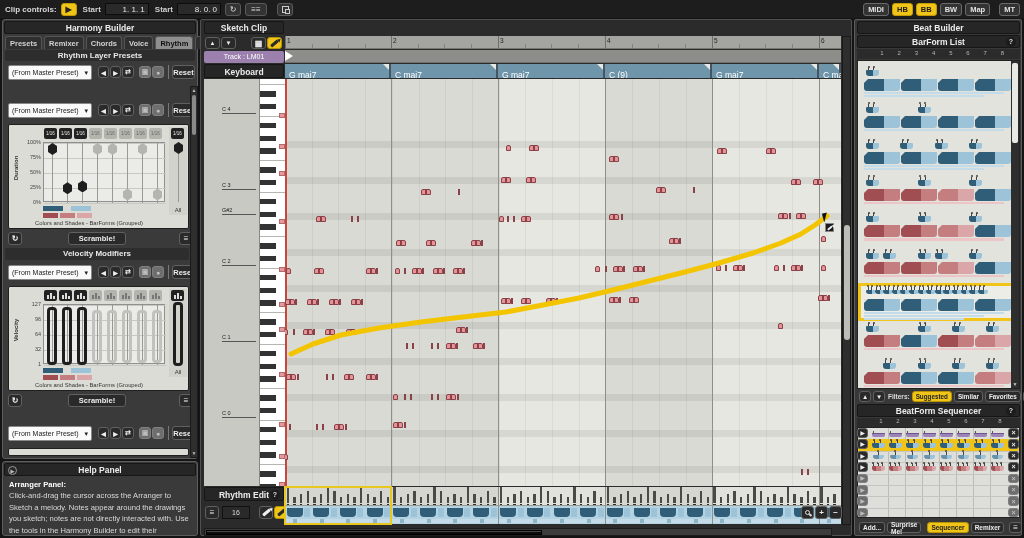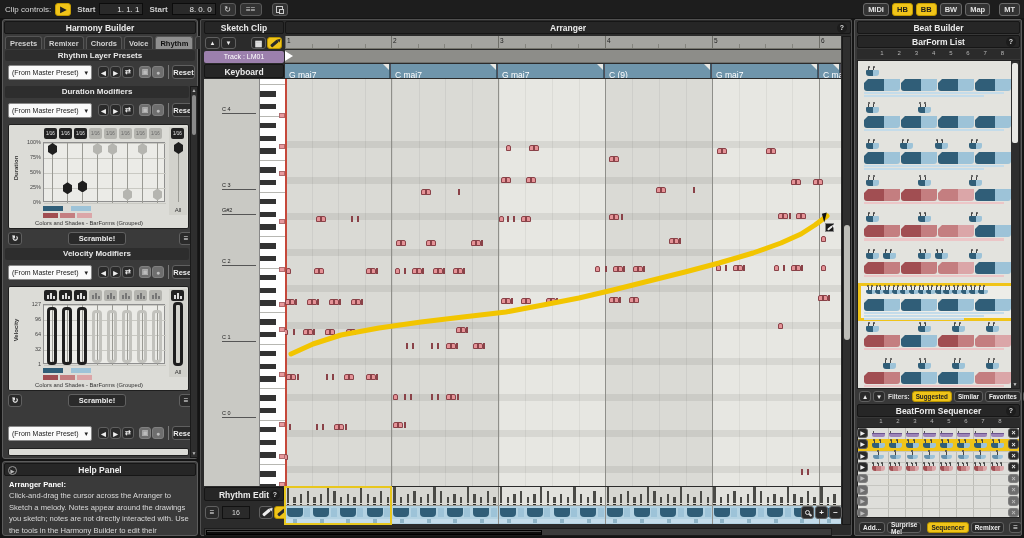--- a/index.html
+++ b/index.html
@@ -4,21 +4,21 @@
 <style>
   * { margin:0; padding:0; box-sizing:border-box; }
   html,body { width:1024px; height:538px; overflow:hidden; background:#141414;
     font-family:"Liberation Sans", sans-serif; -webkit-font-smoothing:antialiased; }
   .a { position:absolute; }
   #app { position:relative; width:1024px; height:538px; background:#141414; }
 
   
   #topbar { left:0; top:0; width:1024px; height:18px; background:#1d1d1d; color:#d8d8d8;
     font-size:8px; display:flex; align-items:center; }
-  .tb-label { margin-left:5px; font-weight:normal; }
+  .tb-label { margin-left:5px; font-weight:bold; }
   .tb-sub { margin-left:6px; color:#cfcfcf; font-weight:bold; }
   .valbox { margin-left:4px; width:44px; height:12px; background:#2a2a2a; border:1px solid #0c0c0c;
     color:#e6e6e6; font-size:8px; text-align:right; padding:1px 3px 0 0; }
   .tbtn { margin-left:4px; height:13px; min-width:16px; background:#333; border:1px solid #5a5a5a;
     border-radius:3px; color:#ddd; font-size:8px; display:flex; align-items:center; justify-content:center; padding:0 2px;}
   .tbtn.yel { background:#f0c419; color:#222; border-color:#c59c00; font-weight:bold; }
   #modebtns { margin-left:auto; margin-right:4px; display:flex; align-items:center; }
   .mbtn { margin-left:3px; height:13px; background:#333; border:1px solid #6a6a6a; border-radius:3px;
     color:#e2e2e2; font-size:7.5px; font-weight:bold; display:flex; align-items:center; padding:0 4px; }
   .mbtn.on { background:#f0c419; color:#1c1c1c; border-color:#c59c00; }
@@ -103,21 +103,20 @@
           <span>▾</span>
         </div>
         <div class="btn" style="position: absolute; left: 92px; top: 3px; width: 11px; height: 12px; font-size: 6px;">◀</div>
         <div class="btn" style="position: absolute; left: 104px; top: 3px; width: 11px; height: 12px; font-size: 6px;">▶</div>
         <div class="btn" style="position: absolute; left: 116px; top: 3px; width: 12px; height: 12px; font-size: 7px;">⇄</div>
         <div class="btn gray" style="position: absolute; left: 133px; top: 3px; width: 12px; height: 12px; font-size: 7px;">▣</div>
         <div class="btn gray" style="position: absolute; left: 146px; top: 3px; width: 12px; height: 12px; font-size: 7px;">●</div>
         <div style="position: absolute; left: 162px; top: 2px; width: 1px; height: 14px; background: rgb(119, 119, 119);"></div>
         <div class="btn" style="position: absolute; left: 166px; top: 2px; width: 23px; height: 14px;">Reset</div>
       </div>
-    <div class="a hdr2" style="left:2px;top:66px;width:184px;height:12px">Duration Modifiers</div>
     <div class="a" id="pr2" style="left:3px;top:81px;width:189px;height:20px">
         <div class="dropdown" style="position: absolute; left: 2px; top: 2px; width: 84px; height: 15px;">
           <span>(From Master Preset)</span>
           <span>▾</span>
         </div>
         <div class="btn" style="position: absolute; left: 92px; top: 3px; width: 11px; height: 12px; font-size: 6px;">◀</div>
         <div class="btn" style="position: absolute; left: 104px; top: 3px; width: 11px; height: 12px; font-size: 6px;">▶</div>
         <div class="btn" style="position: absolute; left: 116px; top: 3px; width: 12px; height: 12px; font-size: 7px;">⇄</div>
         <div class="btn gray" style="position: absolute; left: 133px; top: 3px; width: 12px; height: 12px; font-size: 7px;">▣</div>
         <div class="btn gray" style="position: absolute; left: 146px; top: 3px; width: 12px; height: 12px; font-size: 7px;">●</div>
@@ -310,21 +309,20 @@
       <span>Help Panel</span>
     </div>
     <div class="a helpbody" style="left:6px;top:17px;width:184px">
       <b>Arranger Panel:</b><br>
       <span>Click-and-drag the cursor across the Arranger to Sketch a melody. Notes appear around the drawings you sketch; notes are not directly interacted with. Use the tools in the Harmony Builder to edit their placement.</span>
     </div>
   </div>
 
   <div id="center" class="a">
       <div class="hdr" style="position: absolute; left: 3px; top: 1px; width: 80px; height: 13px;">Sketch Clip</div>
-      <div class="hdr" style="position: absolute; left: 84px; top: 1px; width: 566px; height: 13px;"><span>Arranger</span><div class="qmark" style="position: absolute; right: 3px; top: 1px;">?</div></div>
       <div class="btn" style="position: absolute; left: 4px; top: 17px; width: 15px; height: 12px; font-size: 6px;">▲</div>
       <div class="btn" style="position: absolute; left: 20px; top: 17px; width: 15px; height: 12px; font-size: 6px;">▼</div>
       <div class="btn" style="position: absolute; left: 50px; top: 17px; width: 15px; height: 12px; font-size: 8px;">▦</div>
       <div class="btn yelbg" style="position: absolute; left: 66px; top: 17px; width: 15px; height: 12px;">
         <div class="pencil"></div>
       </div>
       <div style="position: absolute; left: 84px; top: 16px; width: 556px; height: 13px; background: rgb(164, 164, 160); border-bottom: 1px solid rgb(119, 119, 111); overflow: hidden;">
         <div style="position: absolute; left: 2px; top: 1px; font-size: 6.5px; color: rgb(34, 34, 34);">1</div>
         <div style="position: absolute; left: 0px; top: 0px; width: 1px; height: 13px; background: rgb(111, 111, 105);"></div>
         <div style="position: absolute; left: 26.7px; top: 8px; width: 1px; height: 5px; background: rgb(131, 131, 125);"></div>

